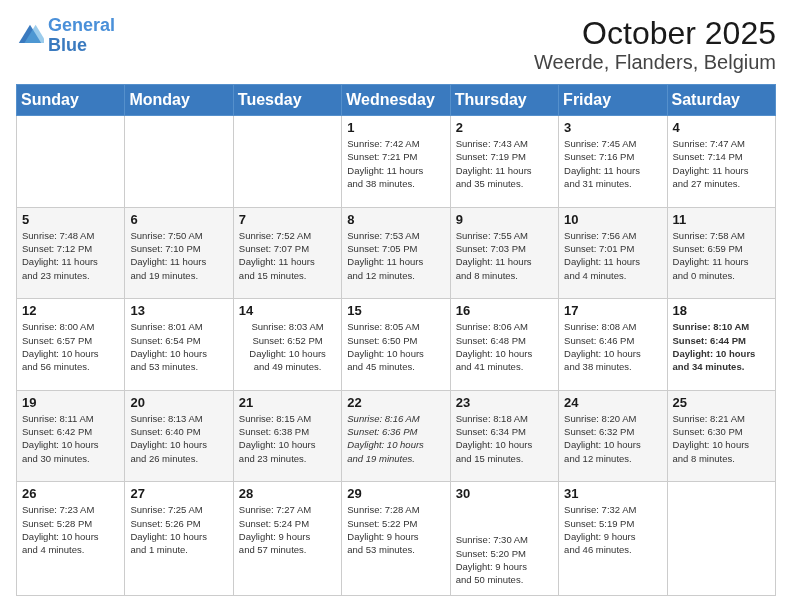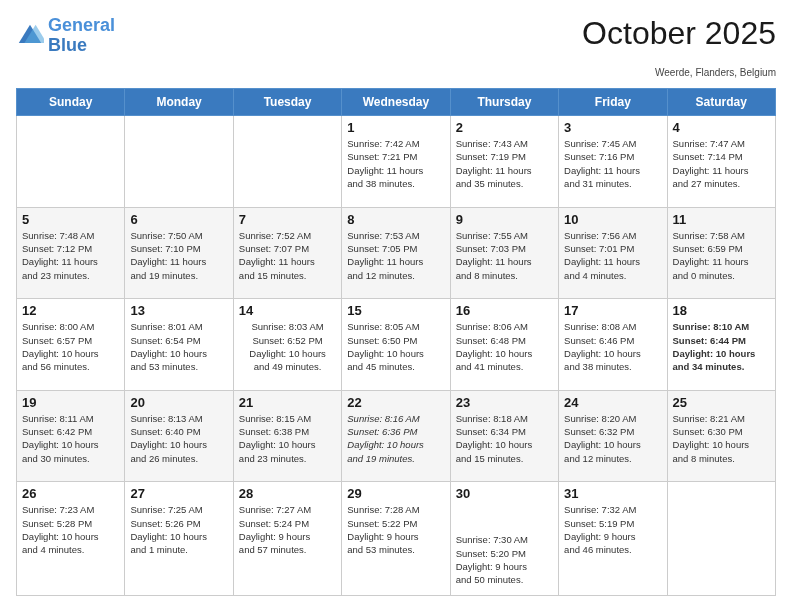--- a/index.html
+++ b/index.html
@@ -44,39 +44,39 @@
     .title-block {
       text-align: right;
     }
     .month-title {
       font-size: 32px;
       font-weight: 300;
       color: #1a1a1a;
       line-height: 1.1;
     }
     .location-title {
-      font-size: 10px;
+      font-size: 20px;
       color: #444;
-      margin-top: 16px;
+      margin-top: 0;
       text-align: right;
     }
     .calendar {
       flex: 1;
       border: 1px solid #ccc;
       border-collapse: collapse;
       width: 100%;
       table-layout: fixed;
     }
     .calendar th {
       background: #3a7abf;
       color: white;
-      font-size: 12px;
+      font-size: 16px;
       font-weight: bold;
       padding: 6px 4px;
-      text-align: center;
+      text-align: left;
       border: 1px solid #5590cc;
     }
     .calendar td {
       border: 1px solid #ccc;
       vertical-align: top;
       padding: 4px 5px;
       font-size: 10px;
       color: #222;
       height: 88px;
     }

